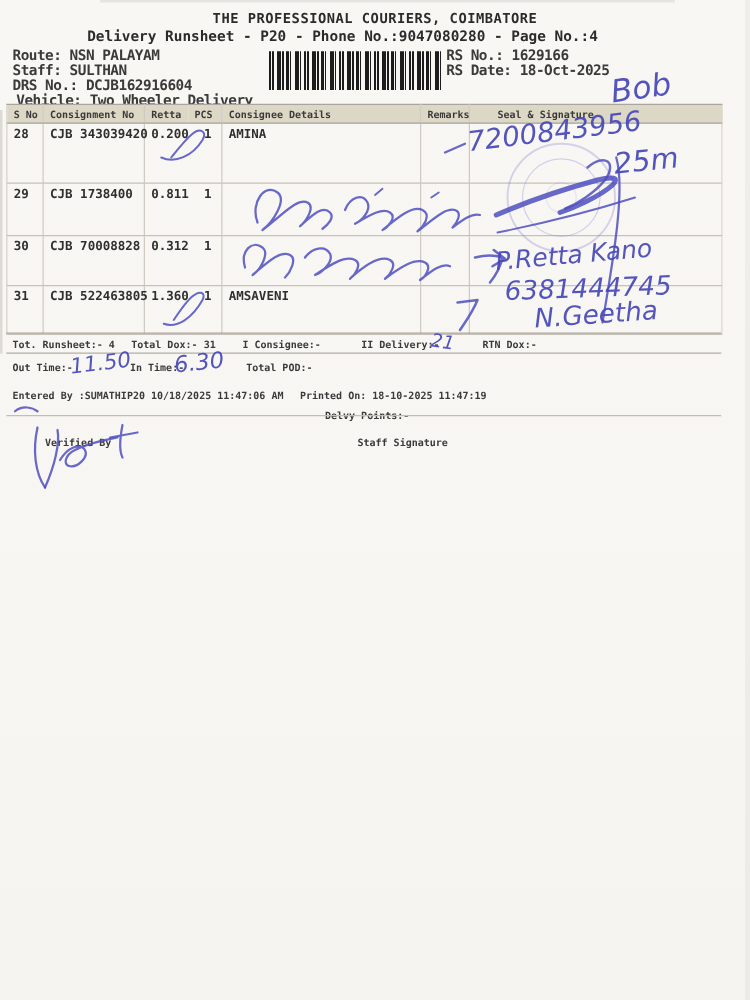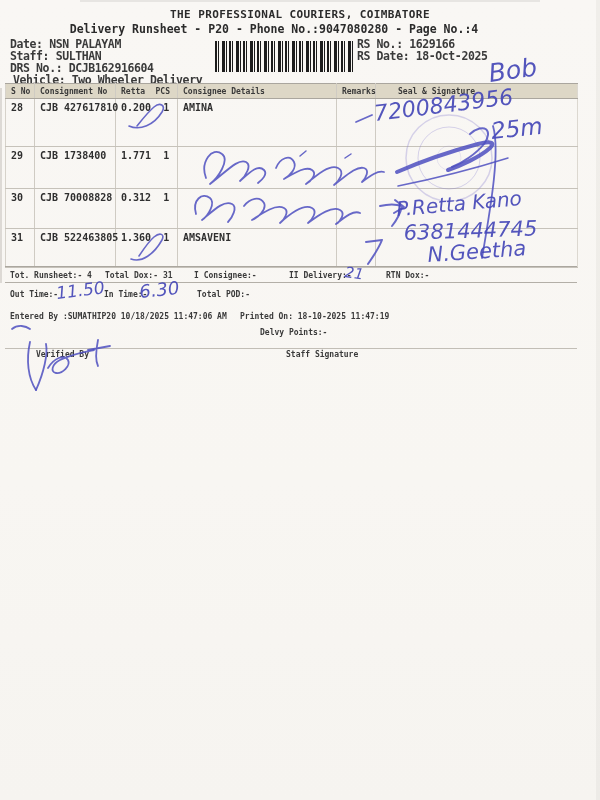--- a/index.html
+++ b/index.html
@@ -52,21 +52,21 @@
     font-size:8px;font-weight:bold;color:#3a3a3a;}
   .totals-bar span,.times-row span,.entered-row span,.verify-row span{position:absolute;white-space:nowrap;}
   .t-runsheet{left:5px;top:4px;} .t-doxlbl{left:100px;top:4px;} .t-doxval{left:158px;top:4px;}
   .t-idel{left:189px;top:4px;} .t-iidel{left:284px;top:4px;} .t-rtn{left:381px;top:4px;}
 
   .times-row{position:absolute;left:5px;top:288px;width:572px;height:14px;
     font-size:8px;font-weight:bold;color:#3a3a3a;}
   .t-out{left:5px;top:2px;} .t-in{left:99px;top:2px;} .t-pod{left:192px;top:2px;} .t-delvy{left:255px;top:2px;margin-top:38px;}
 
   .entered-row{position:absolute;left:5px;top:310px;width:572px;height:14px;
-    font-size:8px;font-weight:bold;color:#3a3a3a;border-bottom:1px solid #c2beb6;padding-bottom:24px;}
+    font-size:8px;font-weight:bold;color:#3a3a3a;border-bottom:1px solid #c2beb6;padding-bottom:8px;}
   .t-entered{left:5px;top:2px;} .t-printed{left:235px;top:2px;}
 
   .verify-row{position:absolute;left:5px;top:348px;width:572px;height:14px;
     font-size:8px;font-weight:bold;color:#3a3a3a;margin-left:24px;}
   .t-verified{left:7px;top:2px;} .t-staffsig{left:257px;top:2px;}
 
   .ink-overlay{position:absolute;left:0;top:0;width:600px;height:800px;pointer-events:none;}
   .ink-text{font-family:"DejaVu Sans", sans-serif;font-style:italic;fill:#4648b8;opacity:.92;}
   .ink-path{stroke:#4d4fc0;fill:none;stroke-linecap:round;stroke-linejoin:round;opacity:.85;}
   .stamp{stroke:rgba(130,120,205,.30);fill:none;}
@@ -75,21 +75,21 @@
 <body>
 
 <div class="page">
   <div class="edge-left"></div>
   <div class="edge-right"></div>
   <div class="edge-top"></div>
 
   <div class="doc-title">THE PROFESSIONAL COURIERS, COIMBATORE</div>
   <div class="doc-subtitle">Delivery Runsheet - P20 - Phone No.:9047080280 - Page No.:4</div>
 
-  <div class="meta m-route">Date: NSN PALAYAM</div>
+  <div class="meta m-route">Route: NSN PALAYAM</div>
   <div class="meta m-staff">Staff: SULTHAN</div>
   <div class="meta m-drs">DRS No.: DCJB162916604</div>
   <div class="meta m-vehicle">Vehicle: Two Wheeler Delivery</div>
   <div class="barcode"></div>
   <div class="meta m-rsno">RS No.: 1629166</div>
   <div class="meta m-rsdate">RS Date: 18-Oct-2025</div>
 
   <table class="runsheet">
     <colgroup>
       <col style="width:29px">
@@ -107,31 +107,31 @@
         <th>Retta</th>
         <th class="bR pcs">PCS</th>
         <th class="bR">Consignee Details</th>
         <th class="bR">Remarks</th>
         <th style="padding-left:22px">Seal &amp; Signature</th>
       </tr>
     </thead>
     <tbody>
       <tr class="r28">
         <td class="bR">28</td>
-        <td class="bR">CJB 427617810</td>
+        <td class="bR">CJB 343039420</td>
         <td>0.200</td>
         <td class="bR pcs">1</td>
         <td class="bR">AMINA</td>
         <td class="bR"></td>
         <td></td>
       </tr>
       <tr class="r29">
         <td class="bR">29</td>
         <td class="bR">CJB 1738400</td>
-        <td>1.771</td>
+        <td>0.811</td>
         <td class="bR pcs">1</td>
         <td class="bR"></td>
         <td class="bR"></td>
         <td></td>
       </tr>
       <tr class="r30">
         <td class="bR">30</td>
         <td class="bR">CJB 70008828</td>
         <td>0.312</td>
         <td class="bR pcs">1</td>

